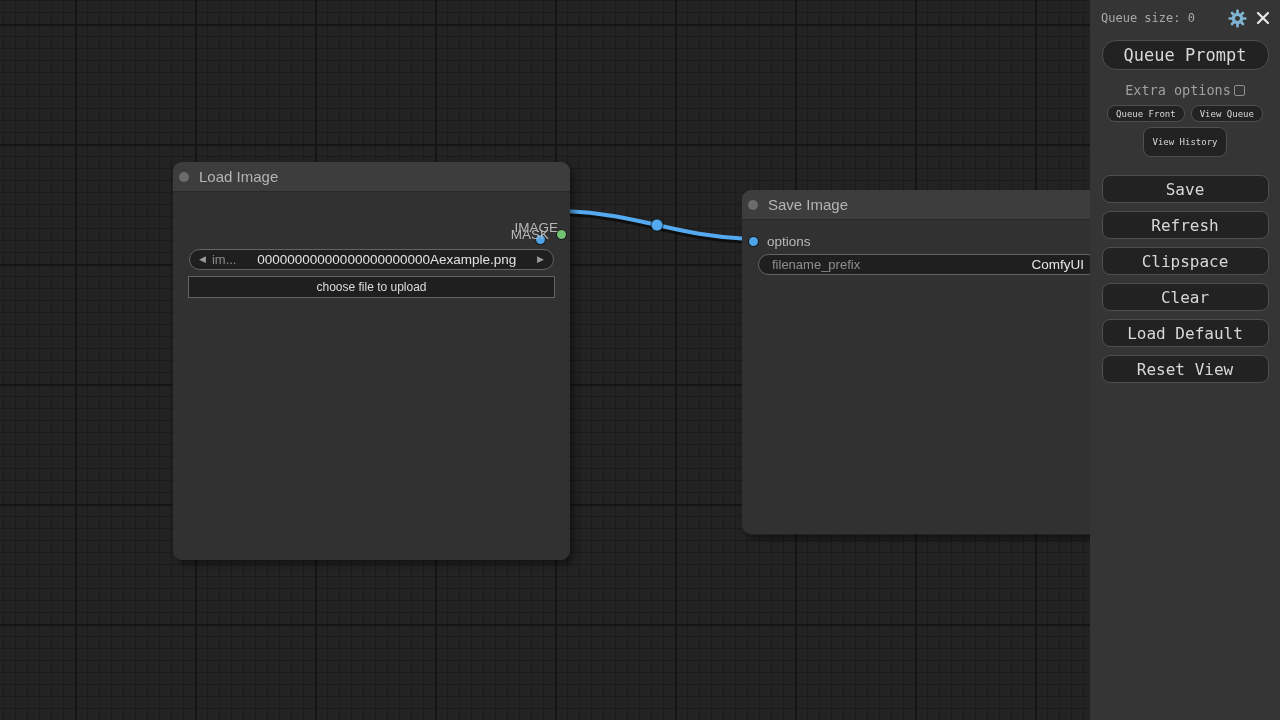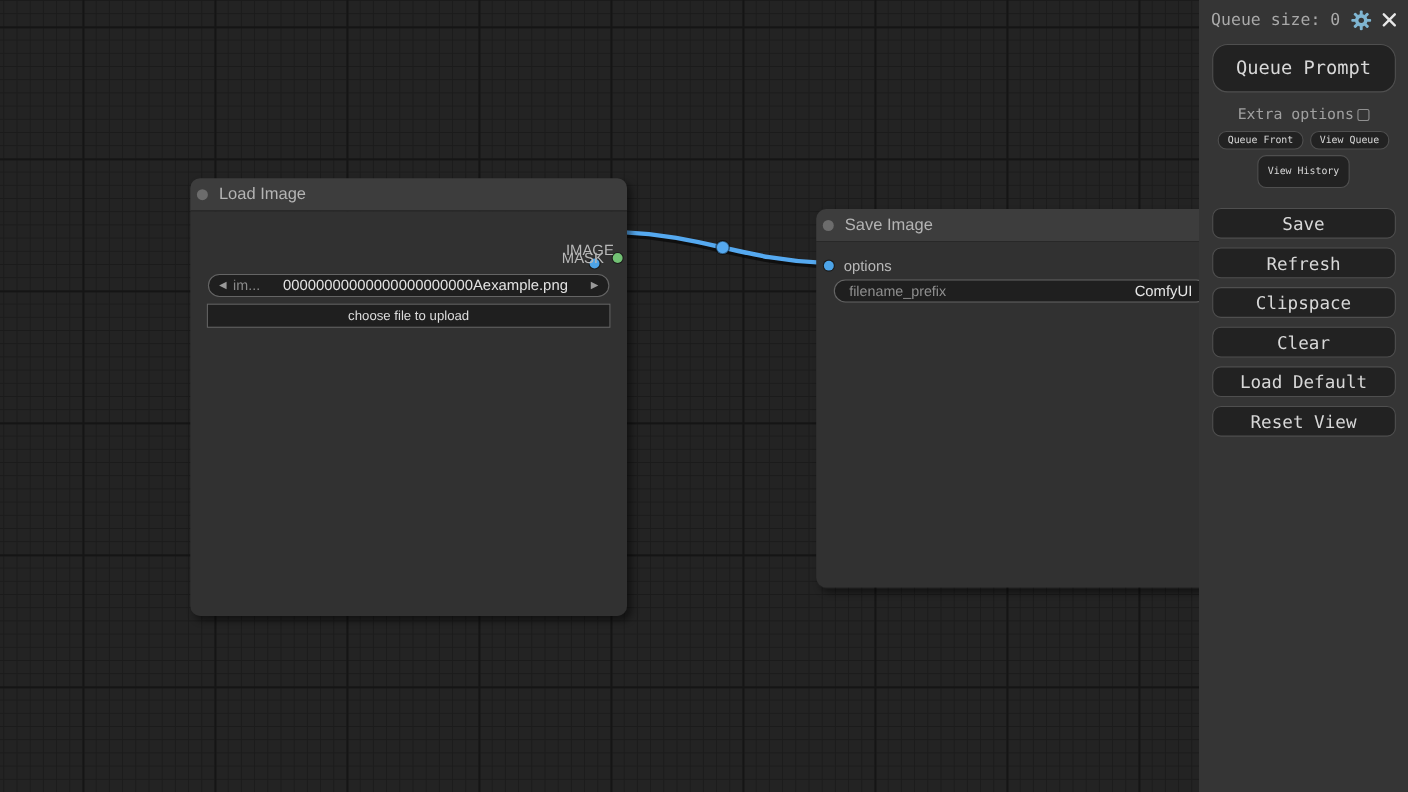--- a/index.html
+++ b/index.html
@@ -70,31 +70,31 @@
   .widget-text .wt-value { color:#e6e6e6; font-size:13.5px; }
 
   
   .sidebar {
     position:absolute; left:1090px; top:0; width:190px; height:720px;
     background:#353535; z-index:10;
     font-family:"DejaVu Sans Mono", monospace;
     display:flex; flex-direction:column; align-items:center;
   }
   .sb-header { width:100%; height:32px; display:flex; align-items:center; padding:0 10px 0 11px; margin-top:2px; }
-  .queue-size { color:#a9a9a9; font-size:15px; white-space:pre; }
+  .queue-size { color:#a9a9a9; font-size:12px; white-space:pre; }
   .sb-header .spacer { flex:1; }
   .gear-btn, .close-btn { display:flex; align-items:center; justify-content:center; cursor:pointer; }
   .close-btn { margin-left:9px; }
 
   .sb-btn {
     background:#222222; border:1px solid #4f4f4f; border-radius:8px;
     color:#d8d8d8; cursor:pointer; font-family:inherit;
     display:flex; align-items:center; justify-content:center; text-align:center;
   }
-  .btn-queue-prompt { width:167px; height:44px; margin-top:6px; font-size:17px;border-radius:14px; }
+  .btn-queue-prompt { width:167px; height:30px; margin-top:6px; font-size:17px;border-radius:14px; }
   .extra-row { margin-top:12px; display:flex; align-items:center; }
   .extra-label { color:#a0a0a0; font-size:13.5px; }
   .extra-checkbox {
     appearance:none; -webkit-appearance:none; width:11px; height:11px;
     border:1px solid #909090; border-radius:2px; background:transparent; margin-left:3px; cursor:pointer;
   }
   .small-row { margin-top:7px; display:flex; gap:6px; }
   .btn-small { height:17px; font-size:9px; padding:5px 8px; border-radius:8px; }
   .btn-history { margin-top:5px; width:84px; height:30px; font-size:9px; line-height:1.35; }
   .btn-main { width:167px; height:28px; font-size:16px; margin-top:8px; }

